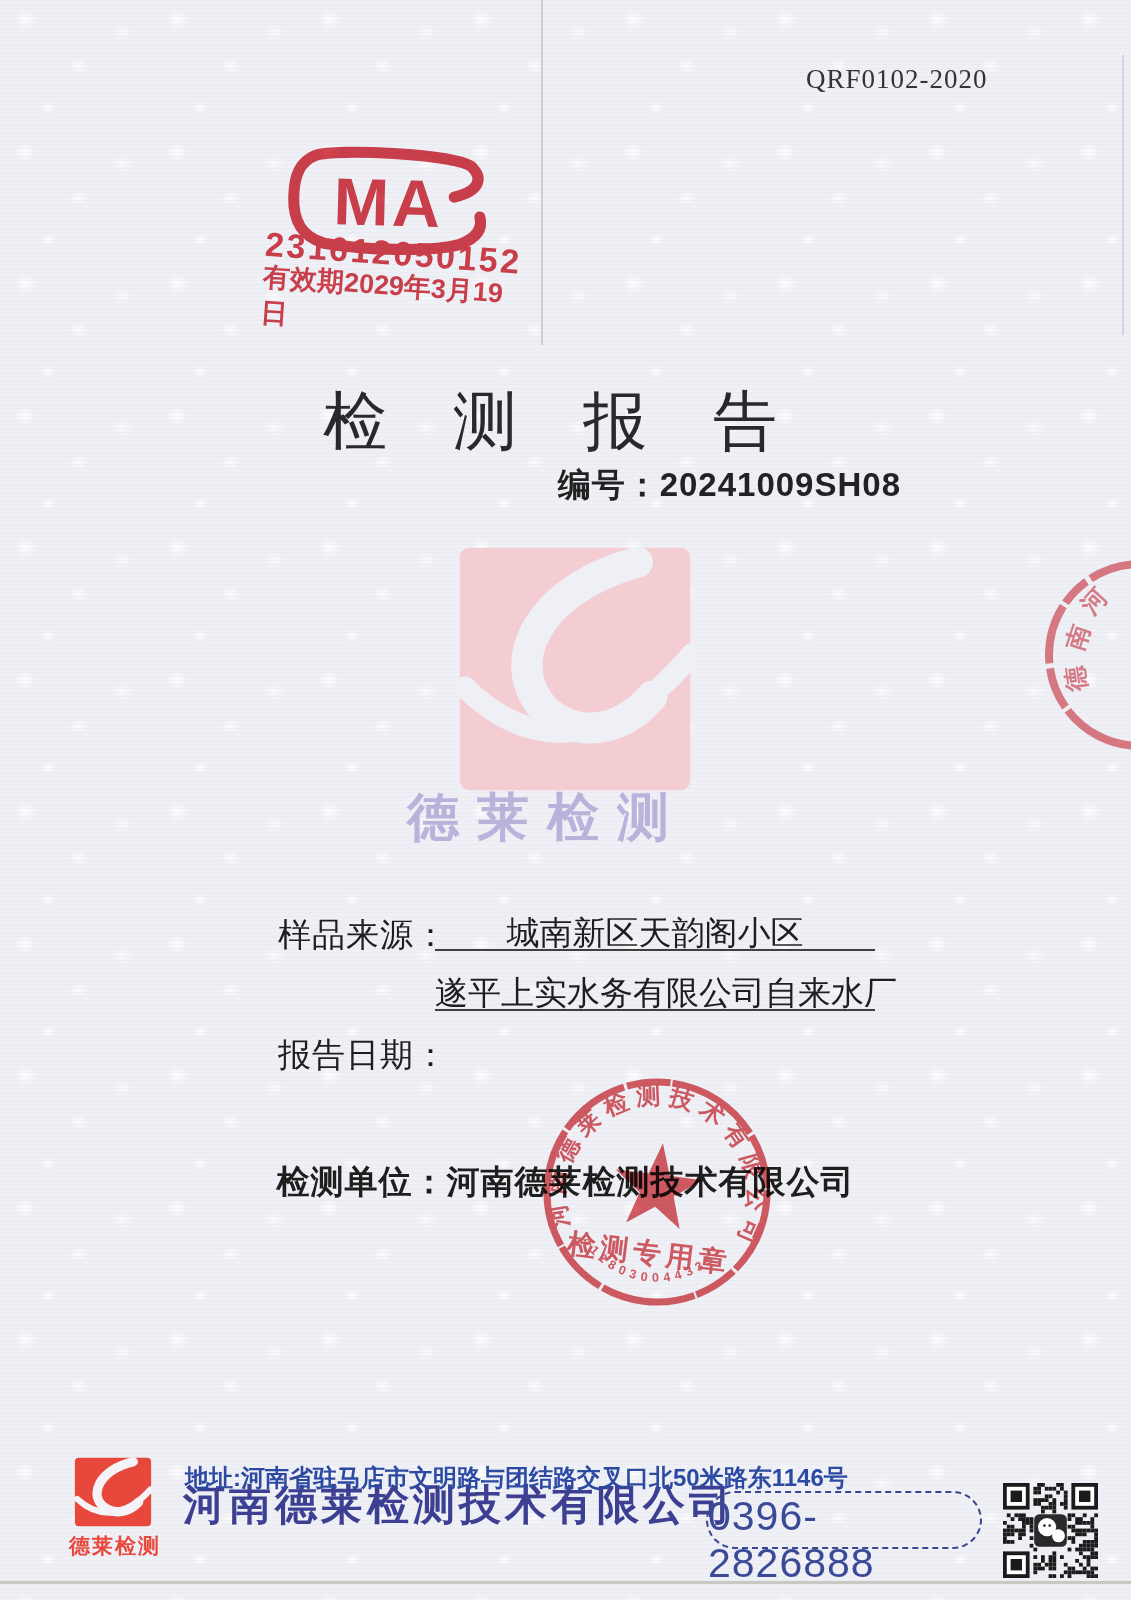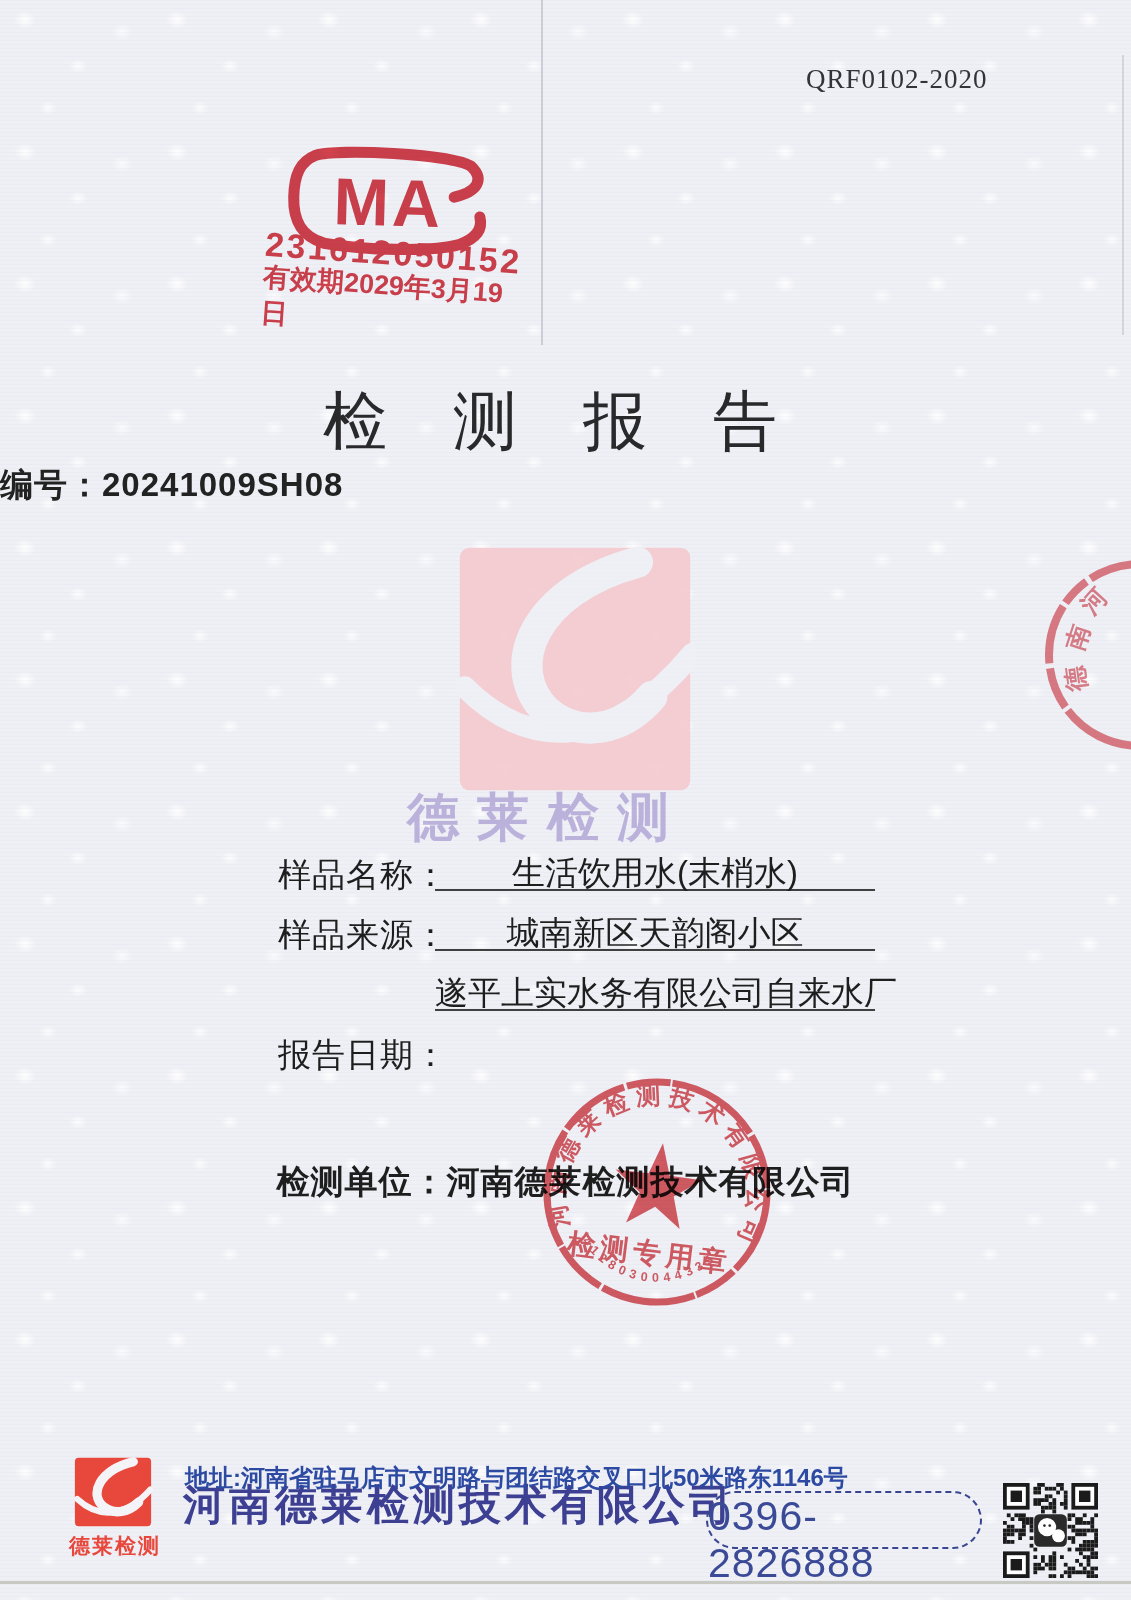--- a/index.html
+++ b/index.html
@@ -18,21 +18,21 @@
     overflow:hidden;
   }
   .form-code { position:absolute; top:64px; left:806px; font-family:Liberation Serif, serif; font-size:27px; color:#33333a; letter-spacing:1px; }
   
   .cma { position:absolute; left:260px; top:132px; width:260px; height:175px; color:#d6434e; mix-blend-mode:multiply; transform:rotate(1.5deg); }
   .cma-oval { position:absolute; left:12px; top:4px; }
   .cma-num { position:absolute; left:6px; top:96px; font-size:34px; font-weight:700; letter-spacing:2.5px; transform:rotate(2.5deg); transform-origin:left center; }
   .cma-valid { position:absolute; left:4px; top:130px; font-size:27px; font-weight:700; transform:rotate(2.5deg); transform-origin:left center; }
   
   .title { position:absolute; left:323px; top:378px; font-size:64px; font-weight:400; color:#29292c; letter-spacing:66px; white-space:nowrap; }
-  .report-no { position:absolute; left:0; top:463px; width:901px; text-align:left; font-size:33px; font-weight:600; color:#222; letter-spacing:1px; }
+  .report-no { position:absolute; left:0; top:463px; width:901px; text-align:right; font-size:33px; font-weight:600; color:#222; letter-spacing:1px; }
   
   .wm-logo { position:absolute; left:455px; top:543px; opacity:.95; }
   .wm-brand { position:absolute; left:0; top:783px; width:1094px; text-align:center; font-size:52px; font-weight:700; color:#b3a8d8; letter-spacing:18px; opacity:.85; }
   
   .field-row { position:absolute; left:278px; width:600px; height:42px; }
   .field-label { position:absolute; left:0; top:0; font-size:33px; font-weight:500; color:#1e1e1e; letter-spacing:1px; white-space:nowrap; }
   .field-value { position:absolute; left:157px; top:-2px; width:440px; height:40px; border-bottom:2px solid #3f3f3f; text-align:center; font-size:33px; font-weight:500; color:#1e1e1e; white-space:nowrap; }
   .test-unit { position:absolute; left:0; top:1160px; width:1131px; text-align:center; font-size:33px; font-weight:600; color:#1e1e1e; letter-spacing:1px; }
   
   .seal { position:absolute; left:532px; top:1067px; mix-blend-mode:multiply; opacity:.92; }
@@ -72,24 +72,20 @@
     <span>编号：</span><span>20241009SH08</span>
   </div>
 
   <svg class="wm-logo" width="240" height="252" viewBox="0 0 100 105">
     <rect x="2" y="2" width="96" height="101" rx="4" fill="#f4ccd1"></rect>
     <path d="M 76,8 C 32,20 20,52 38,70 C 52,82 70,78 82,64" fill="none" stroke="#eff0f5" stroke-width="13" stroke-linecap="round"></path>
     <path d="M 4,60 C 30,86 64,88 99,46" fill="none" stroke="#eff0f5" stroke-width="9" stroke-linecap="round"></path>
   </svg>
   <div class="wm-brand">德莱检测</div>
 
-  <div class="field-row" style="top:853px">
-    <span class="field-label">样品名称：</span>
-    <div class="field-value">生活饮用水(末梢水)</div>
-  </div>
   <div class="field-row" style="top:913px">
     <span class="field-label">样品来源：</span>
     <div class="field-value">城南新区天韵阁小区</div>
   </div>
   <div class="field-row" style="top:973px">
     <div class="field-value">遂平上实水务有限公司自来水厂</div>
   </div>
   <div class="field-row" style="top:1033px">
     <span class="field-label">报告日期：</span>
   </div>

